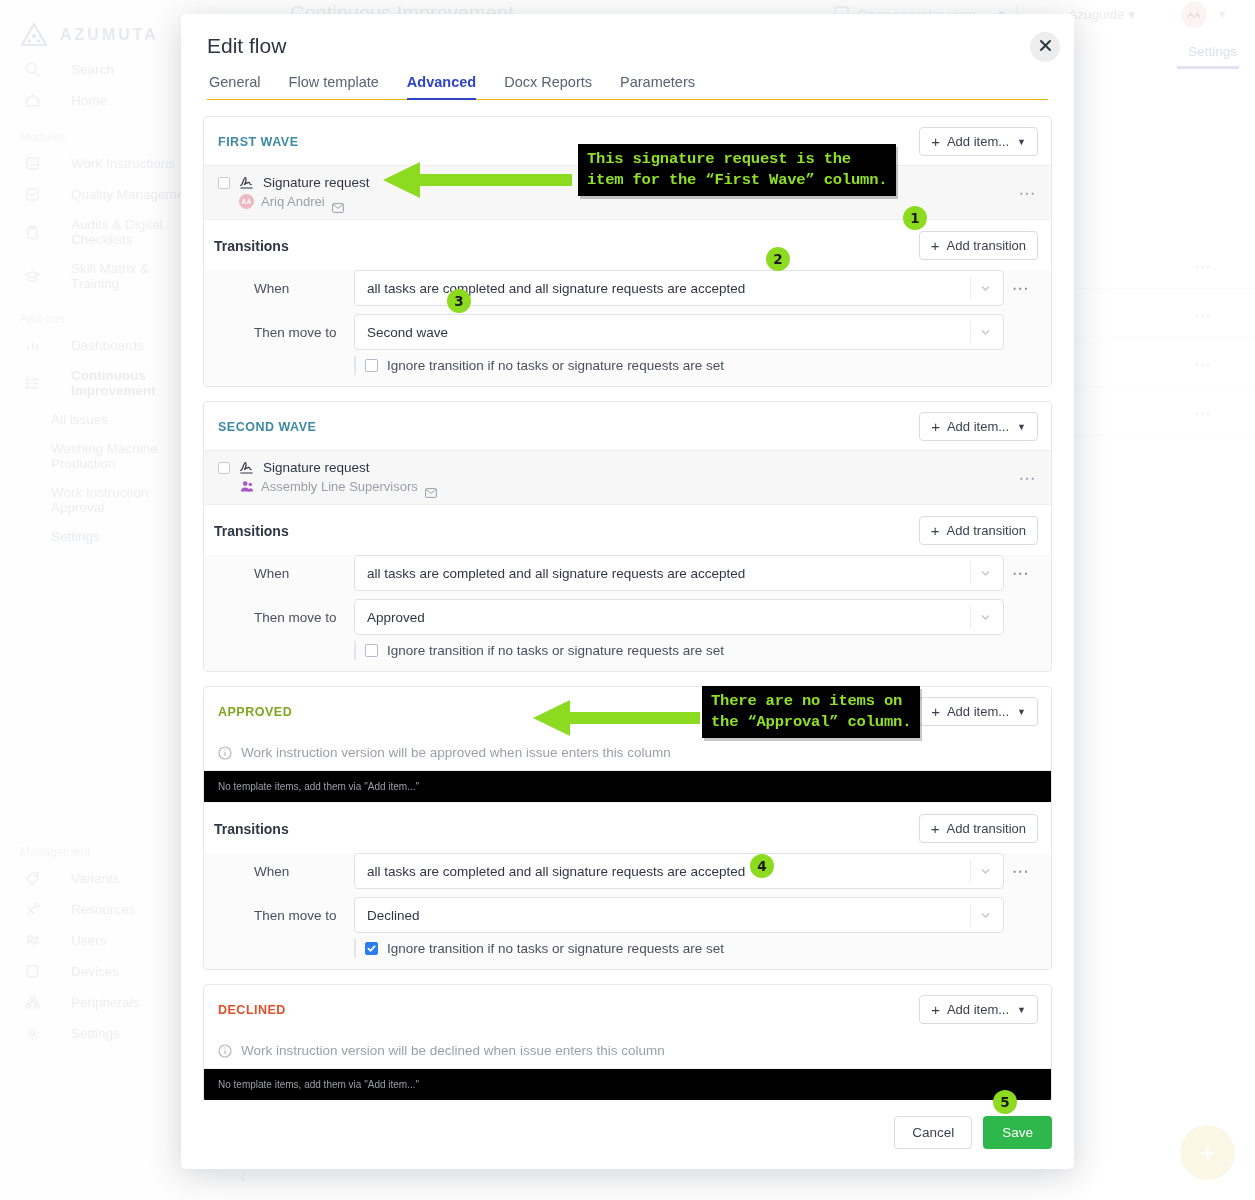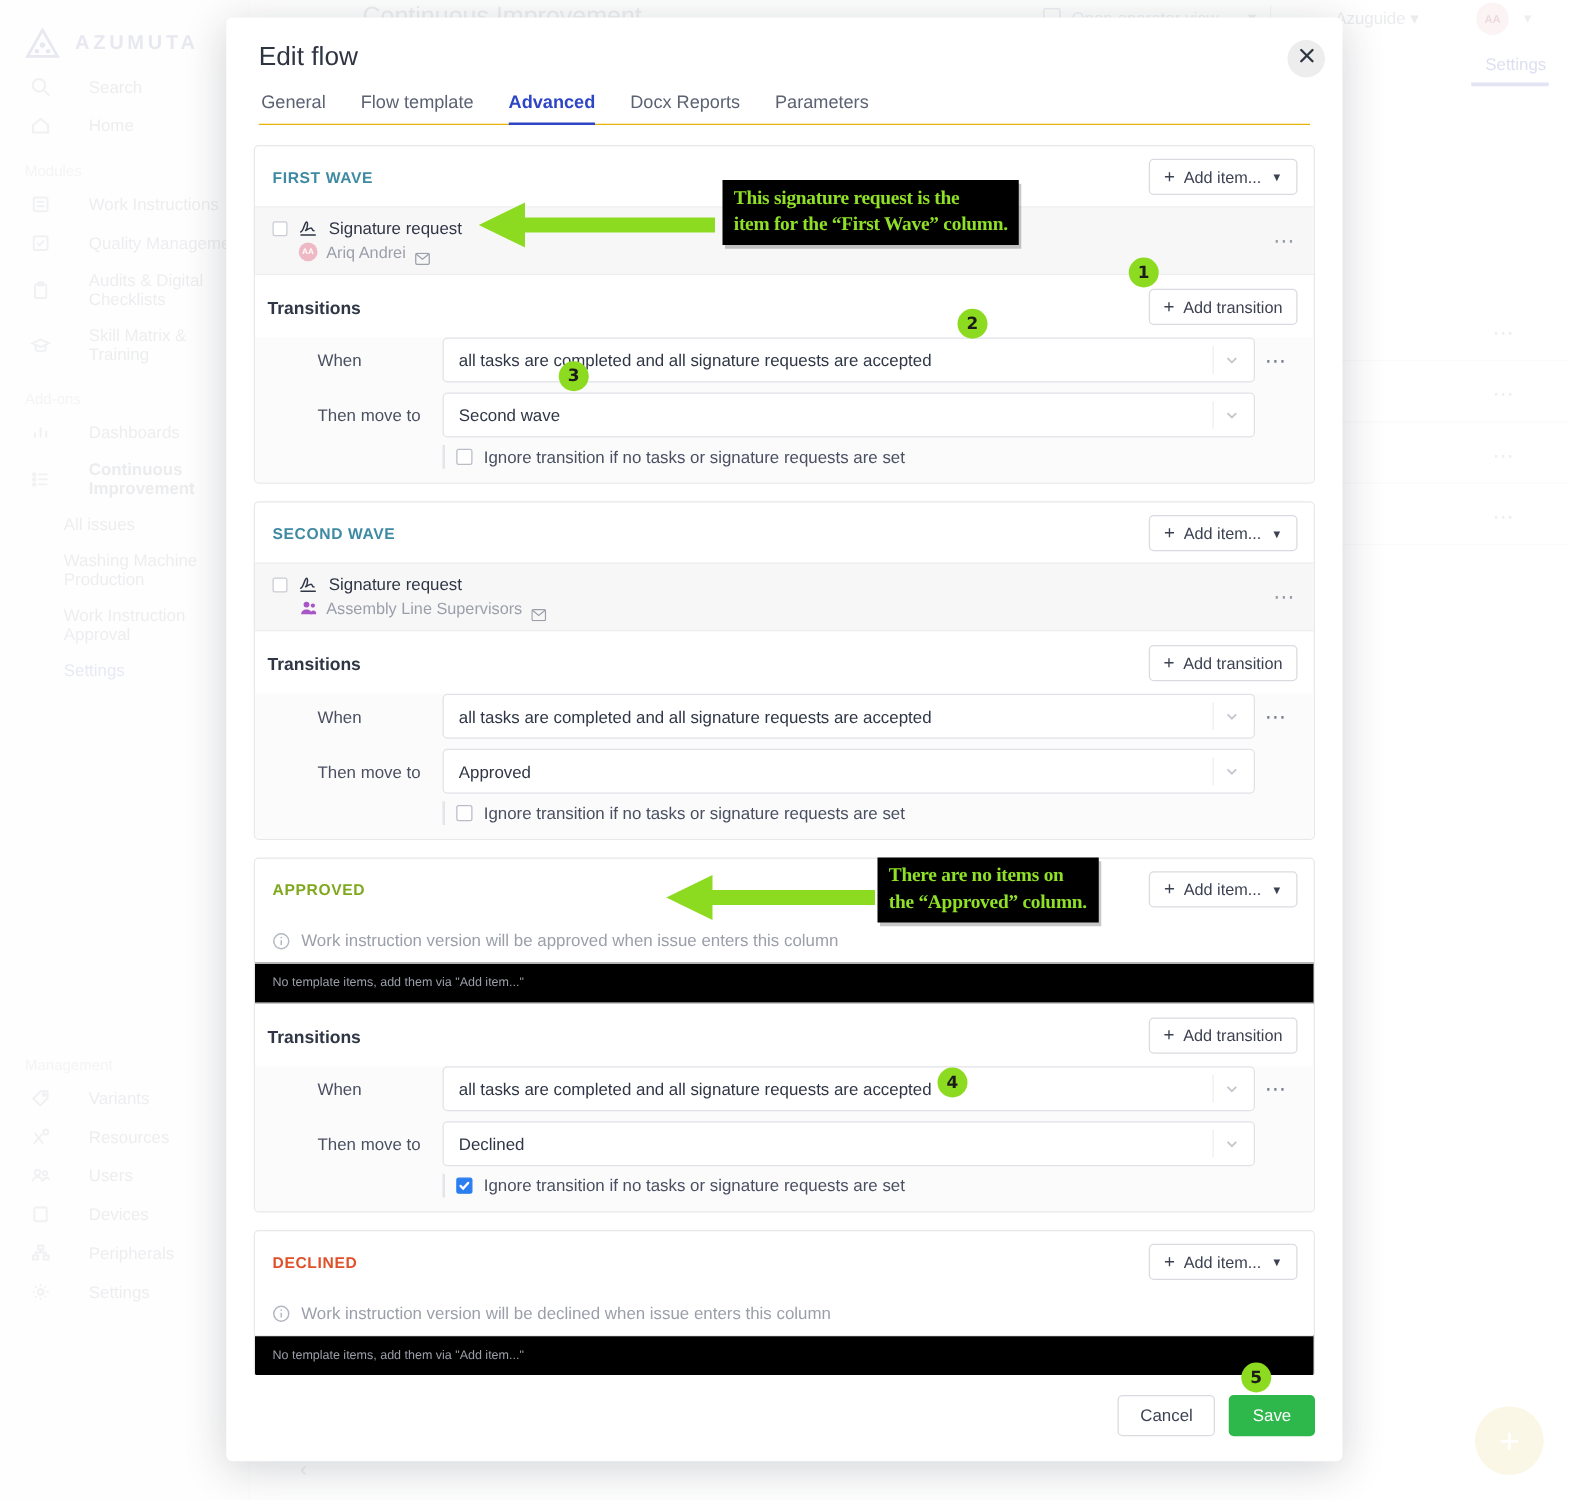--- a/index.html
+++ b/index.html
@@ -141,21 +141,21 @@
 
   
   .anno { position:absolute; z-index:60; }
   .badge {
     width:24px; height:24px; border-radius:50%; background:#8ddb20;
     color:#1b1b1b; font-size:13.5px; font-weight:700;
     display:flex; align-items:center; justify-content:center;
     font-family:"DejaVu Sans", sans-serif;
   }
   .callout {
-    background:#000; color:#8fe026; font-family:Liberation Serif, serif;
+    background:#000; color:#8fe026; font-family:Liberation Mono, monospace;
     font-size:15.5px; font-weight:700; line-height:1.33; padding:5px 9px 6px 9px;
     white-space:pre; letter-spacing:-.2px;
     box-shadow:2px 3px 0 rgba(0,0,0,.22);
   }
 </style>
 </head>
 <body>
 
 <div id="root">
 
@@ -661,21 +661,21 @@
     </g>
     <g>
       <polygon points="700,712 570,712 570,700 533,718 570,736 570,724 700,724" fill="#8ddb20"></polygon>
     </g>
   </svg>
 
   <div class="anno callout" style="left:578px; top:144px;"><span>This signature request is the</span>
 <span>item for the “First Wave” column.</span></div>
 
   <div class="anno callout" style="left:702px; top:686px;"><span>There are no items on</span>
-<span>the “Approved” column.</span></div>
+<span>the “Approval” column.</span></div>
 
   <div class="anno badge" style="left:903px; top:206px;">1</div>
   <div class="anno badge" style="left:766px; top:247px;">2</div>
   <div class="anno badge" style="left:447px; top:289px;">3</div>
   <div class="anno badge" style="left:750px; top:854px;">4</div>
   <div class="anno badge" style="left:993px; top:1090px;">5</div>
 
 </div>
 
 </body></html>

